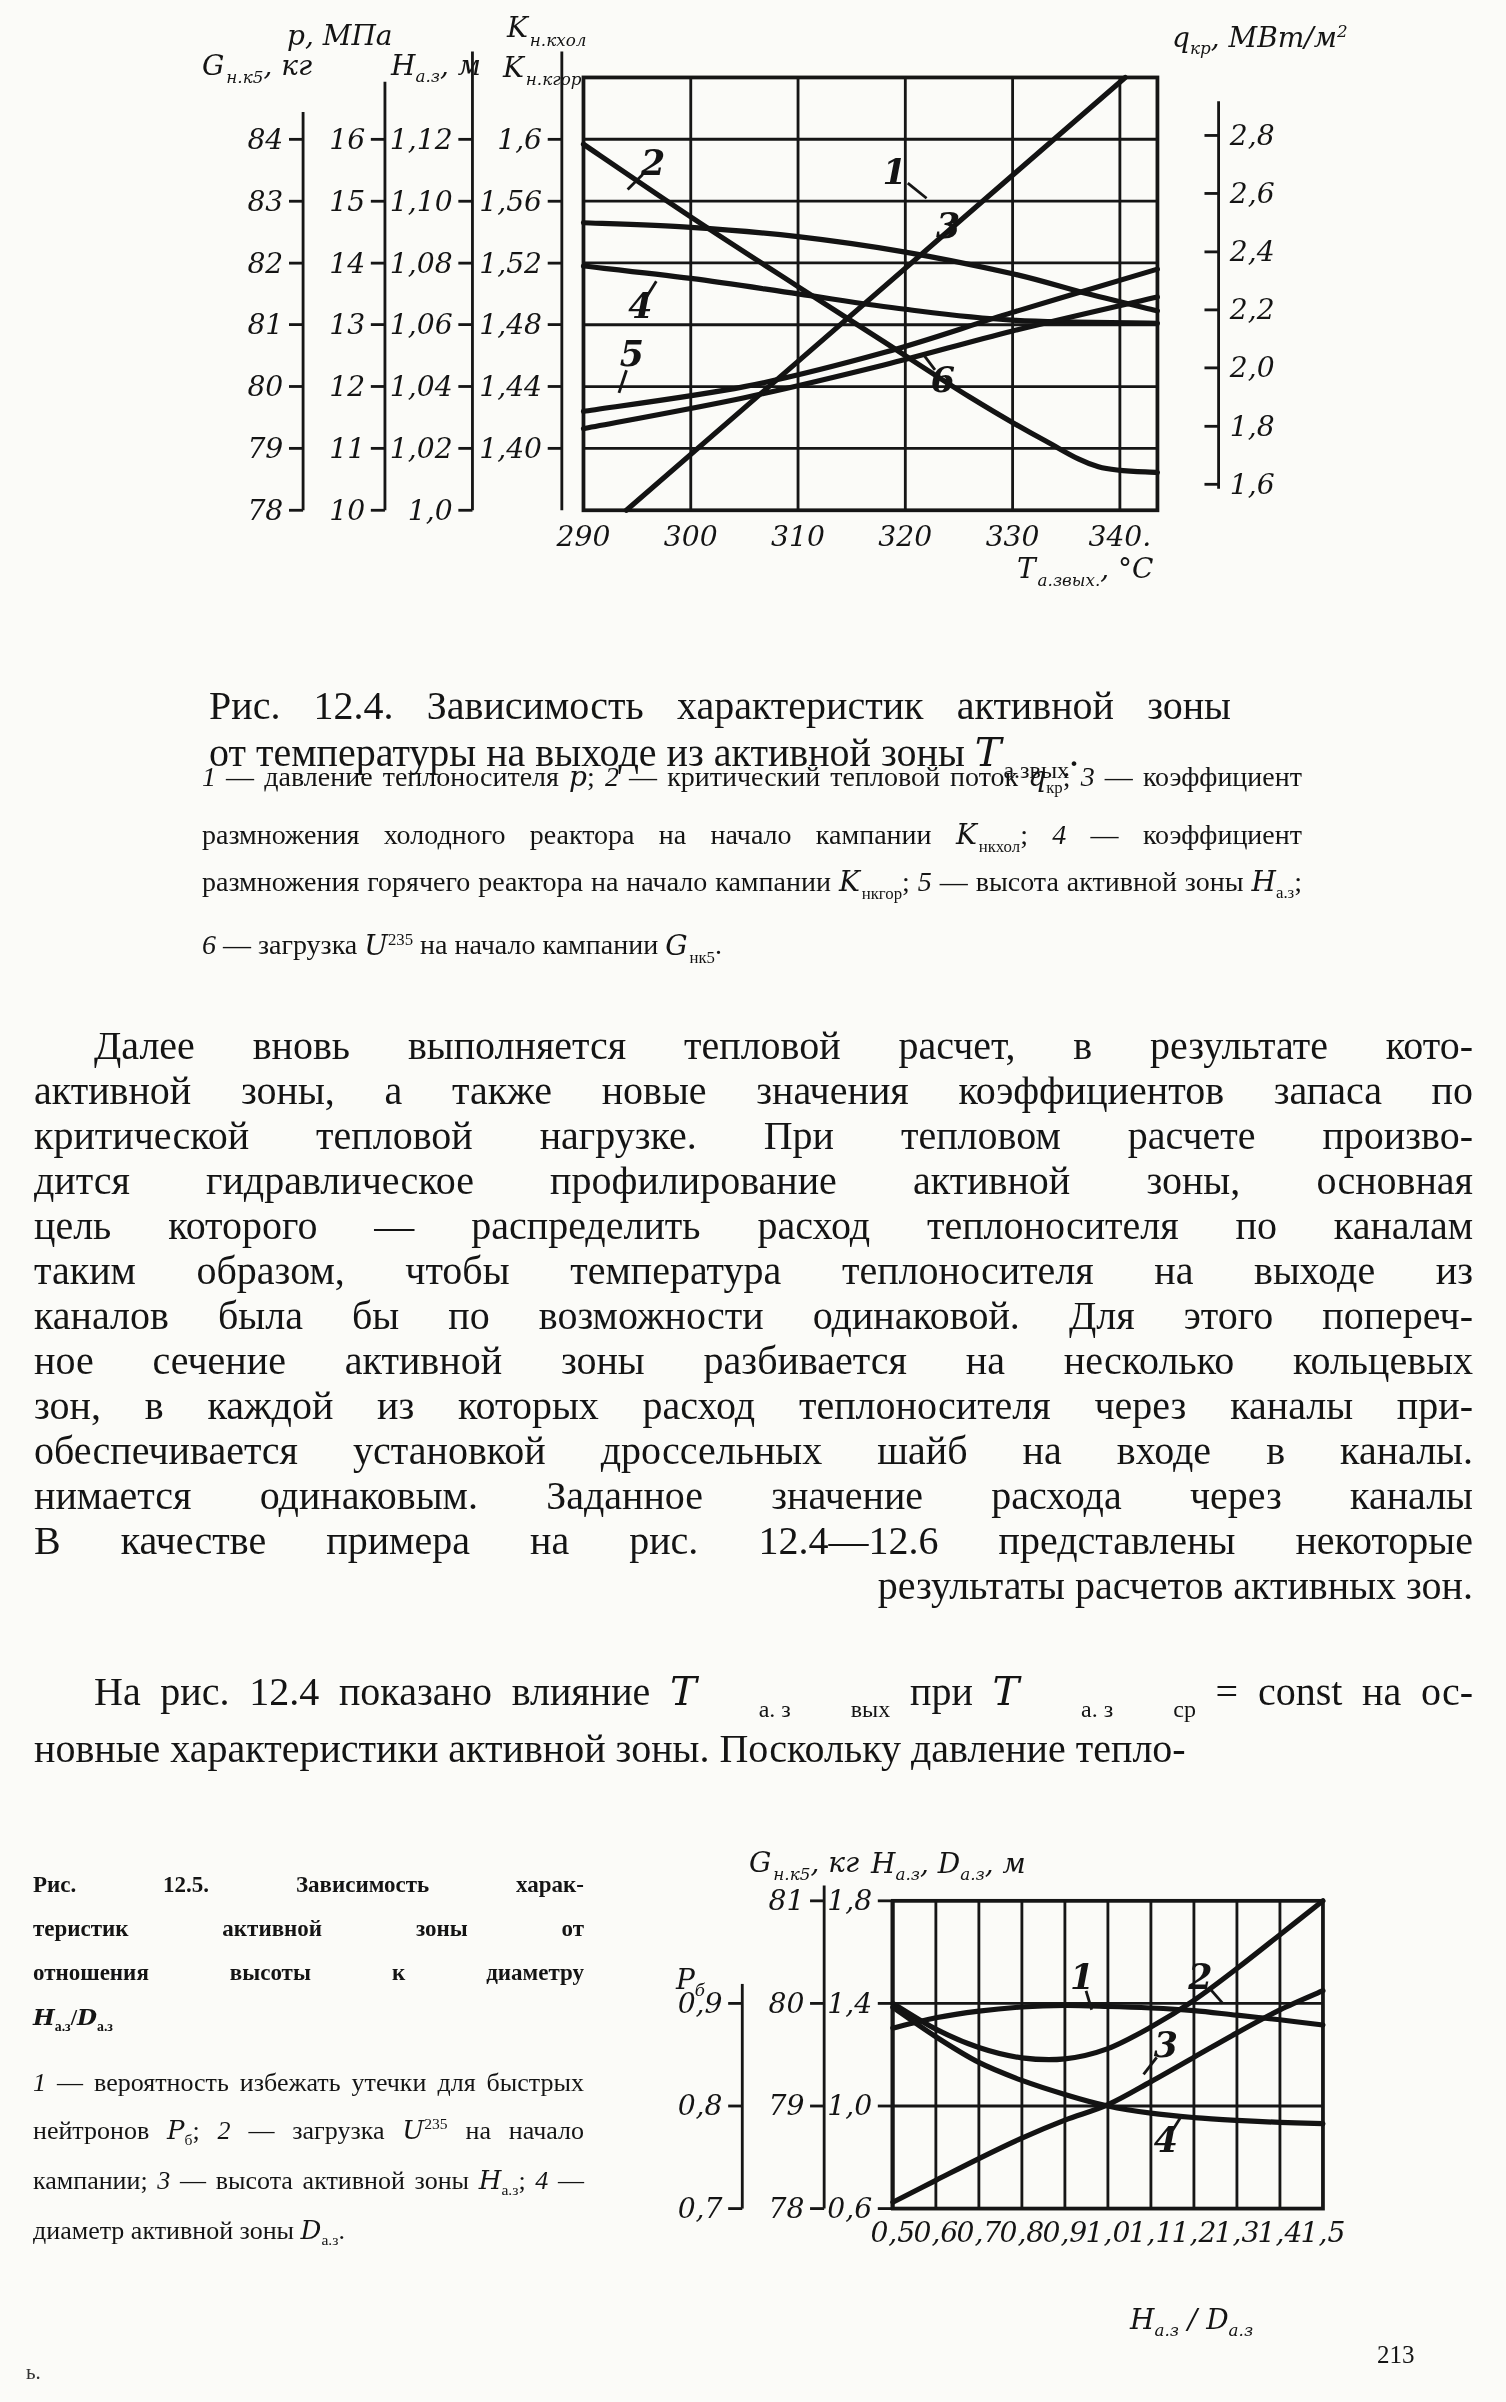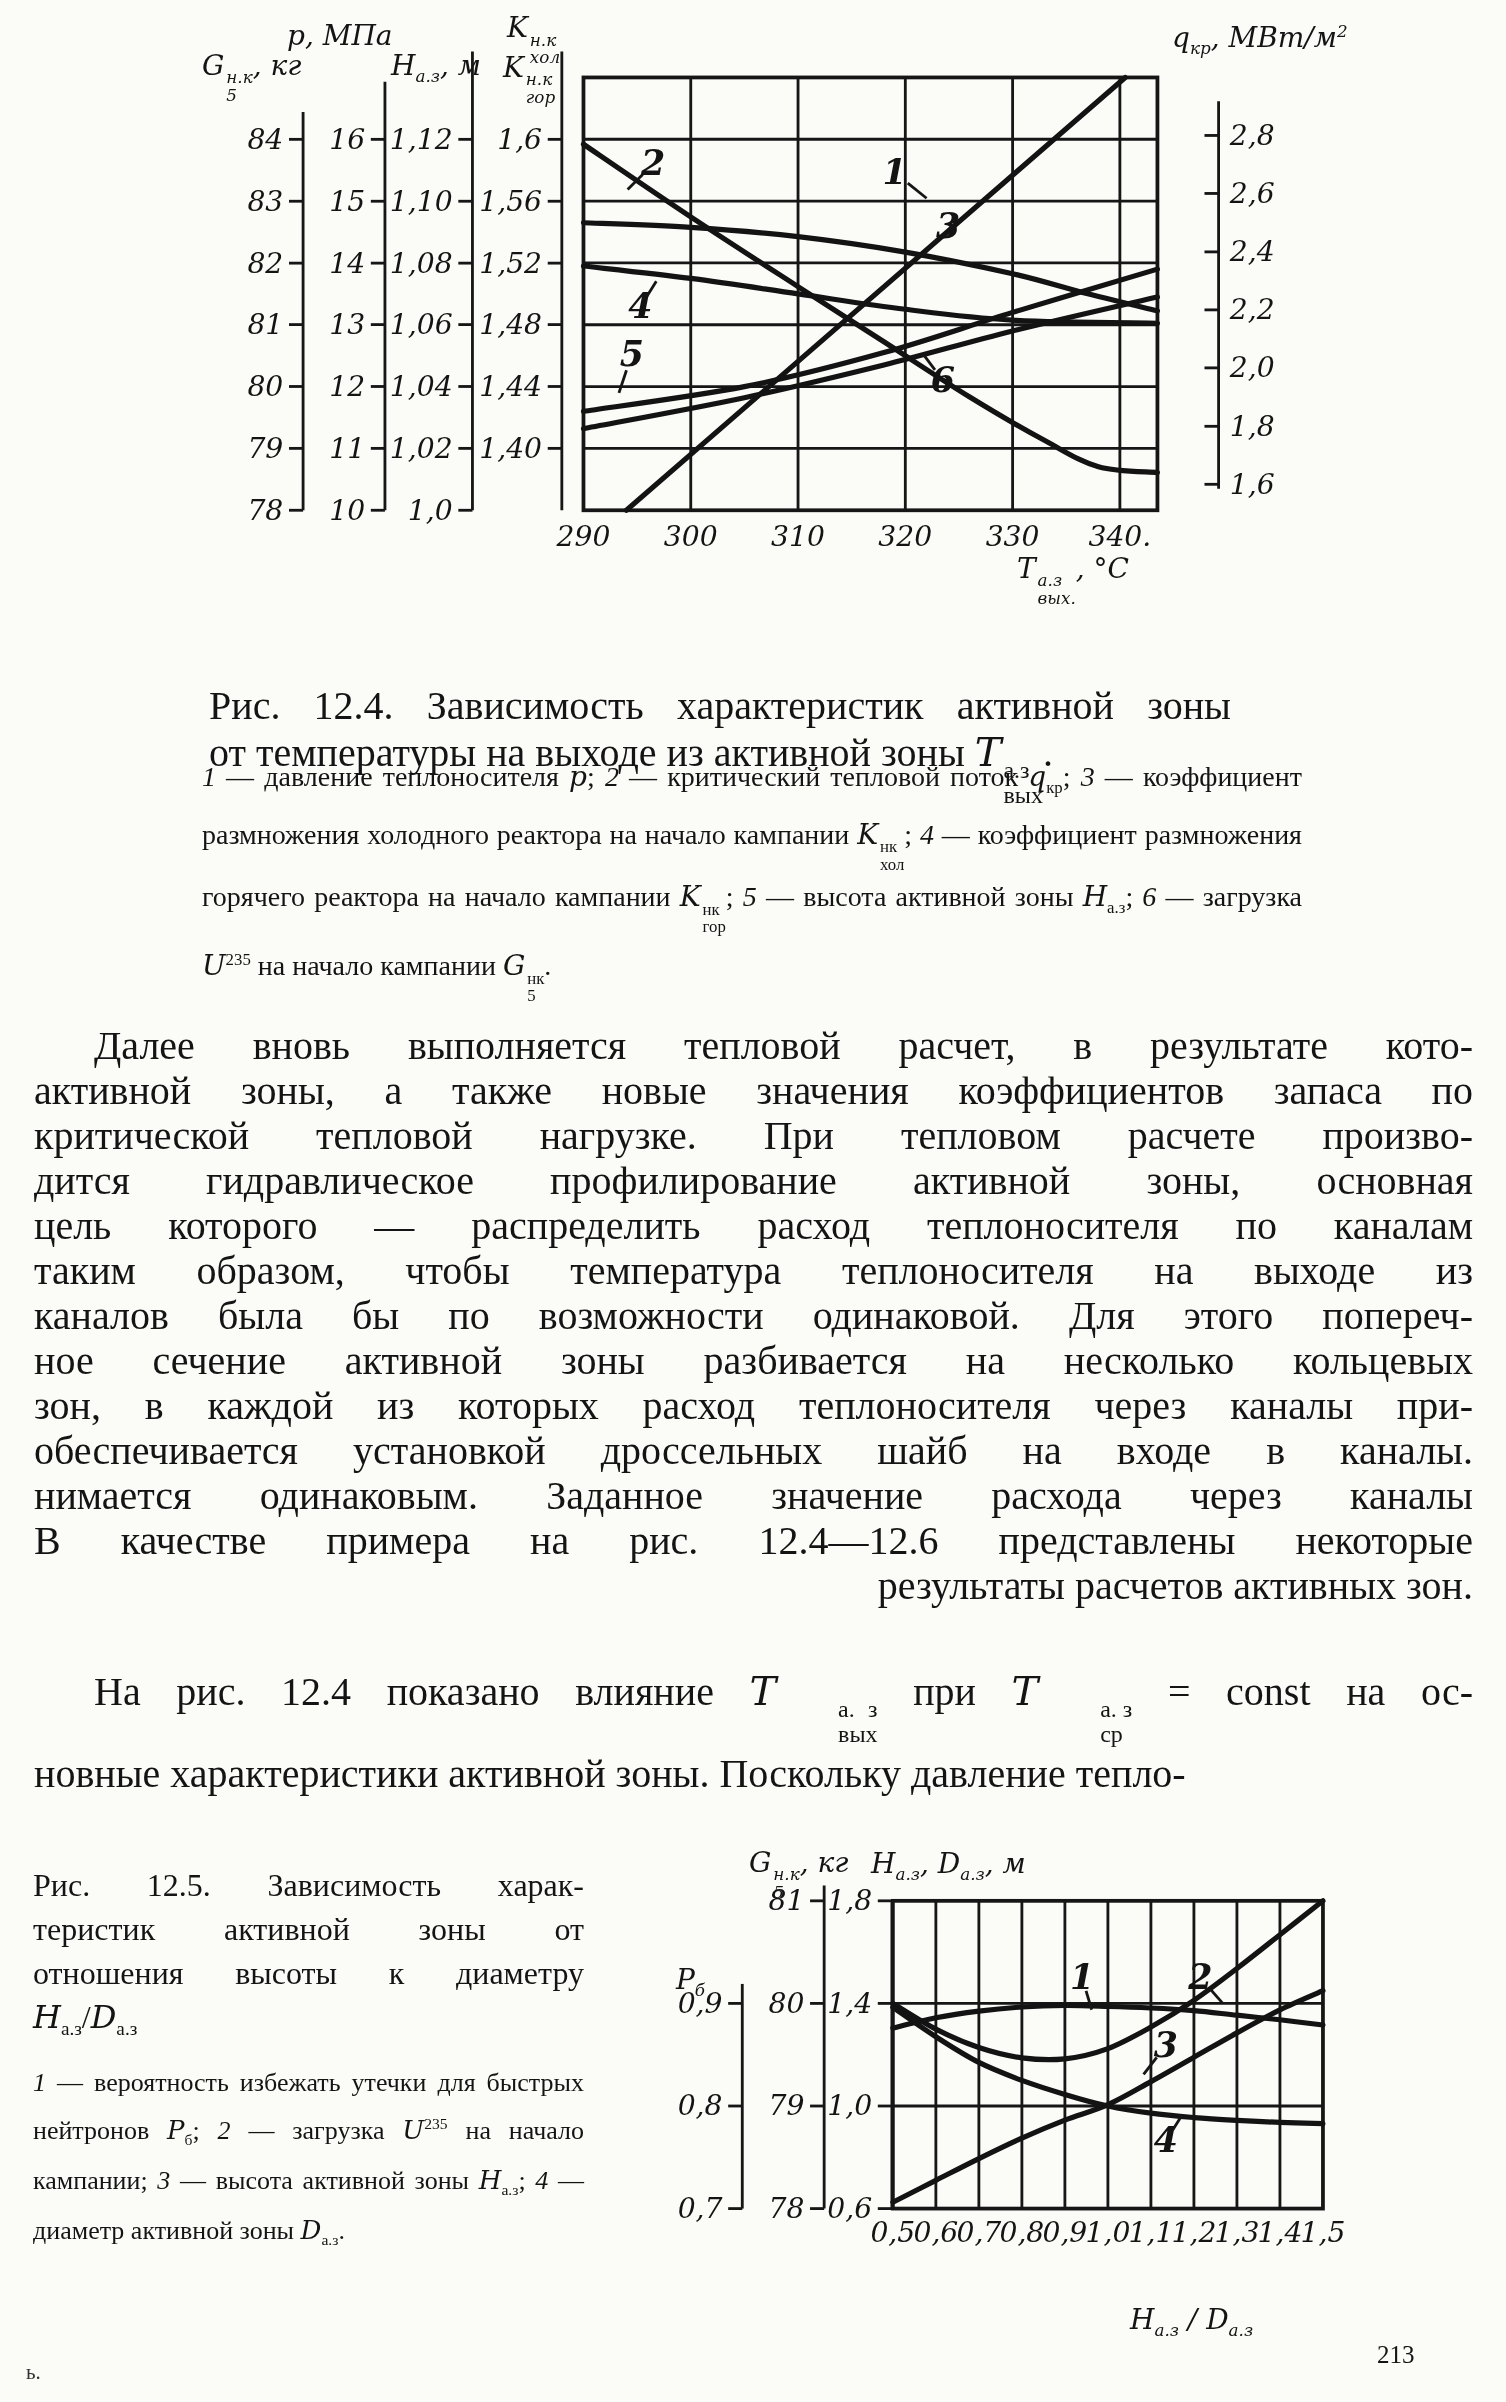--- a/index.html
+++ b/index.html
@@ -8,26 +8,26 @@
   svg.cht{position:absolute;}
   svg.cht text{font-family:"DejaVu Serif",serif;font-style:italic;fill:#141414;}
   svg.cht text.tick{font-size:30px;}
   svg.cht text.clbl{font-size:37px;font-weight:bold;}
   .axh{position:absolute;font-family:"DejaVu Serif",serif;font-style:italic;font-size:28px;
        color:#141414;white-space:nowrap;}
   .axh sub,.axh sup,.axh .stack{font-style:italic;}
   .fml{white-space:nowrap;}
   .fml .sym{font-family:"DejaVu Serif",serif;font-style:italic;}
   sup,sub{font-size:0.6em;}
-  .stack{display:inline-flex;flex-direction:column;line-height:1.05;font-size:0.6em;
+  .stack{display:inline-flex;flex-direction:row;line-height:1.05;font-size:0.6em;
          vertical-align:-0.5em;margin-left:1.9px;text-align:left;}
   .stack .up{display:block;}
   .stack .dn{display:block;}
   .cap{position:absolute;font-size:40px;line-height:47px;margin-top:34px;}
-  .cap125{position:absolute;font-size:32px;line-height:44px;}
+  .cap125{position:absolute;font-size:23px;line-height:44px;font-weight:bold;}
   .leg{position:absolute;font-size:28px;line-height:47px;text-align:justify;}
   .leg .segnum,.body .segnum{font-style:italic;}
   .leg .fml sub,.leg .fml sup,.leg .stack,.cap .stack,.cap sub,.cap sup,
   .body .stack,.body sub,.body sup{font-style:normal;}
   .body{position:absolute;font-size:40px;line-height:45px;}
   .jline{text-align:justify;text-align-last:justify;}
   .lastline{text-align:right;}
   .indent{text-indent:60px;}
   .p2line{line-height:53px;}
   .pageno{position:absolute;font-size:25px;}

